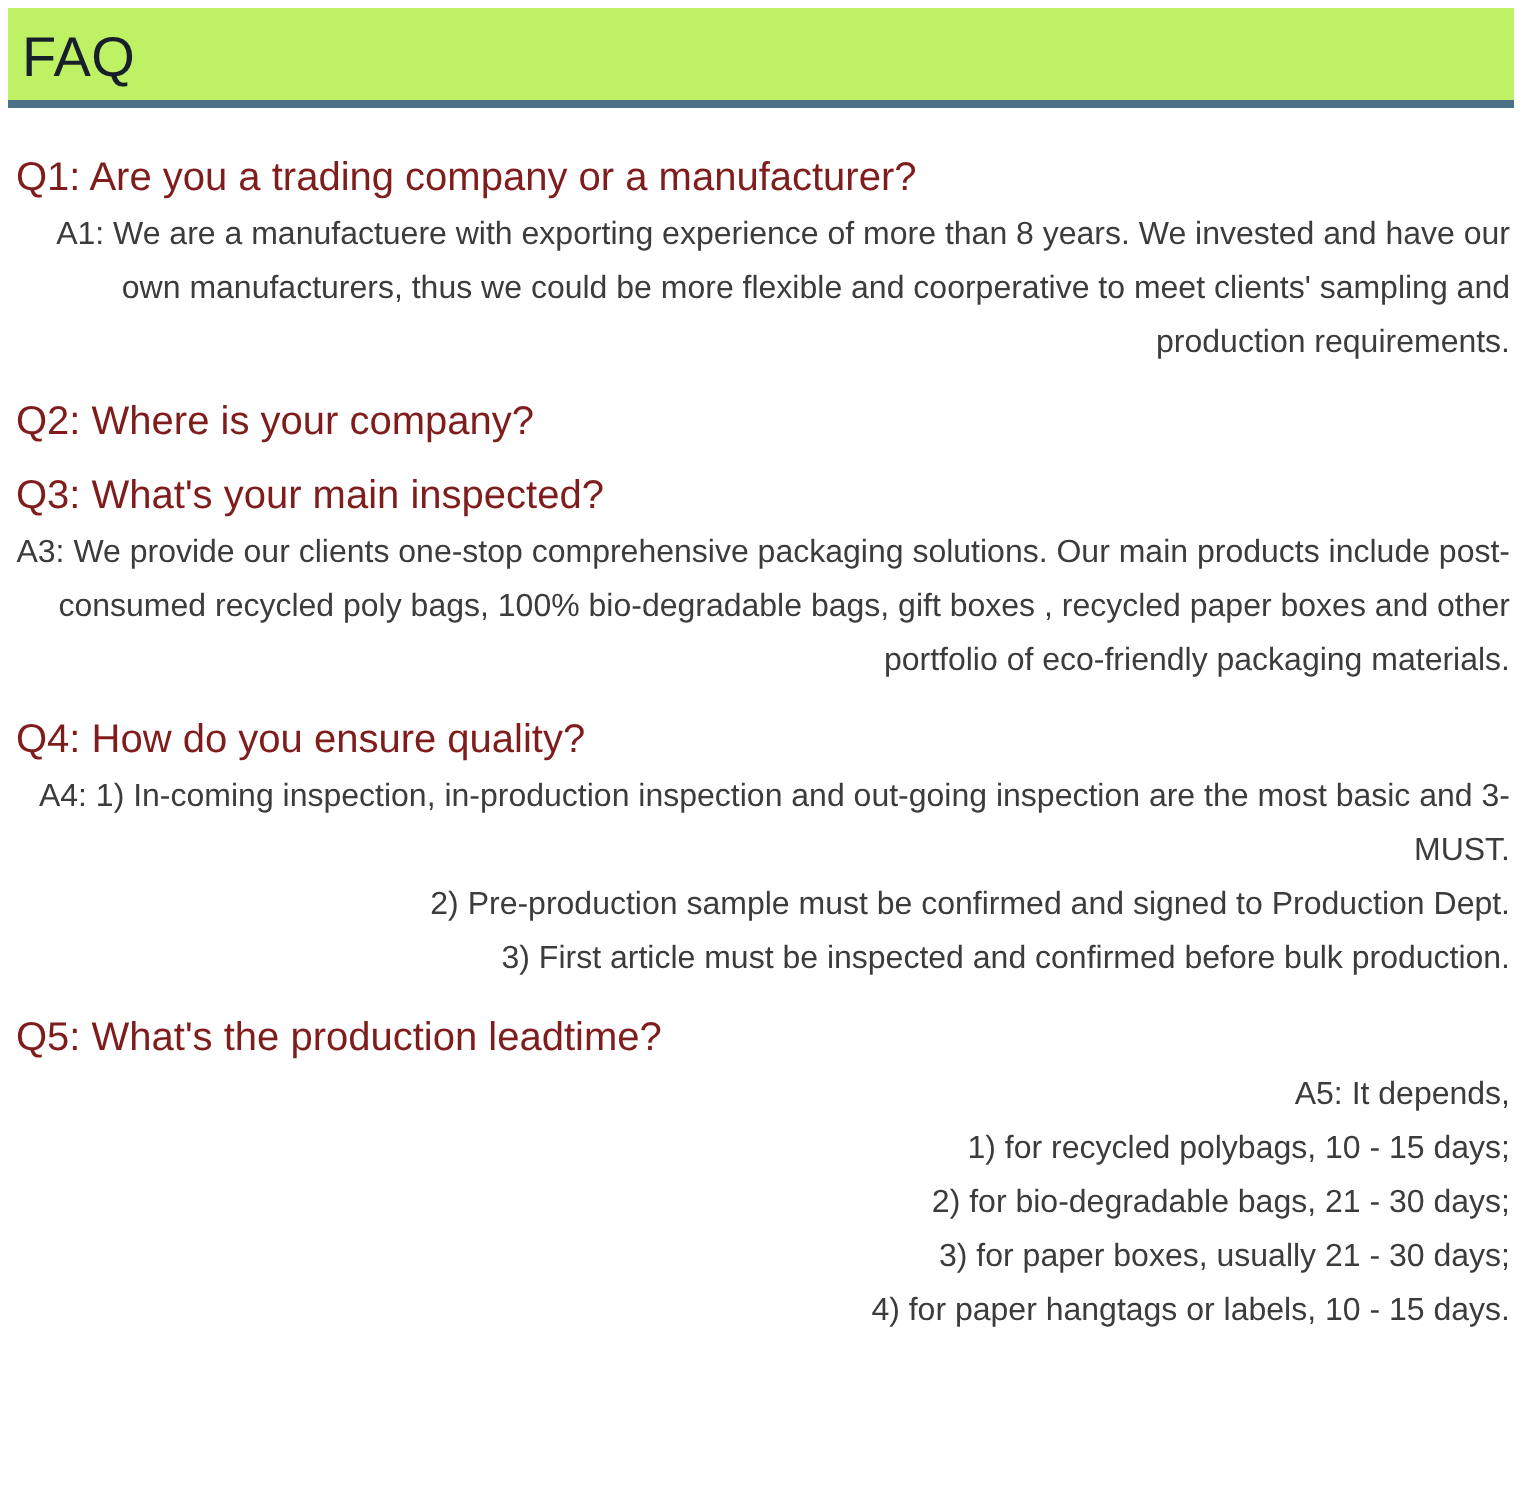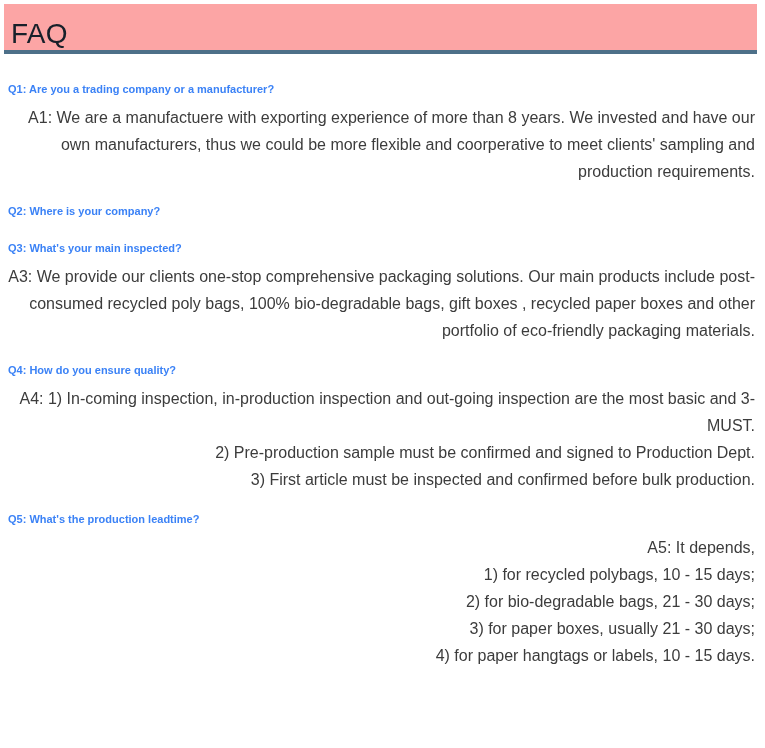--- a/index.html
+++ b/index.html
@@ -9,43 +9,43 @@
   body {
     width: 765px;
     height: 748px;
     background: #ffffff;
     font-family: "Liberation Sans", sans-serif;
     overflow: hidden;
   }
   .header-bar {
     margin: 4px 8px 0 4px;
     height: 46px;
-    background: #fca5a5;
+    background: #bef264;
     border-bottom: 4px solid #4d7089;
     display: flex;
-    align-items: flex-end;
+    align-items: center;
   }
   .header-title {
     font-size: 28px;
     font-weight: 400;
     color: #17202a;
     padding-left: 7px;
     padding-top: 4px;
     letter-spacing: 0.2px;
   }
   .faq-content {
     margin: 24px 10px 0 8px;
   }
   .faq-item {
     margin-bottom: 15px;
   }
   .faq-question {
-    font-size: 11px;
-    font-weight: 700;
-    color: #3b82f6;
+    font-size: 20px;
+    font-weight: 400;
+    color: #7f1d1d;
     line-height: 22px;
     margin: 0 0 4px 0;
   }
   .faq-answer {
     font-size: 16px;
     font-weight: 400;
     color: #3c3c3c;
     line-height: 27px;
     margin: 0;
     text-align: right;

